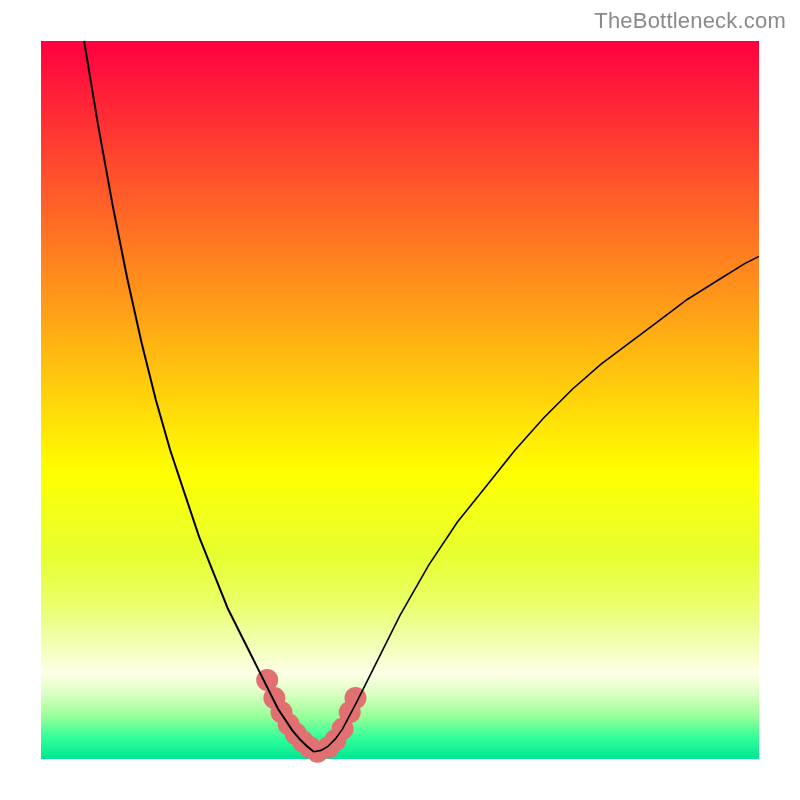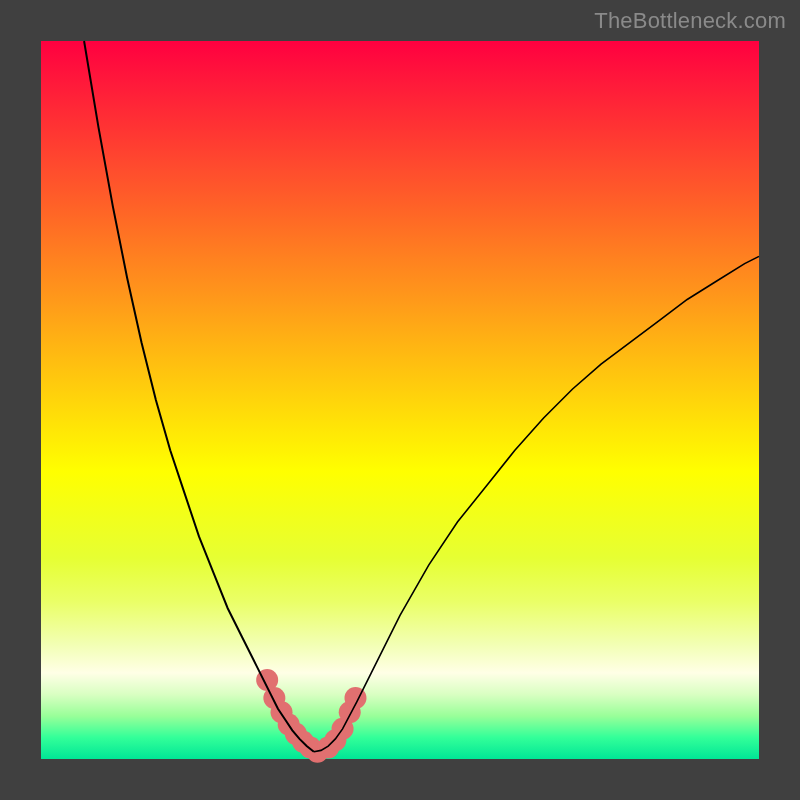--- a/index.html
+++ b/index.html
@@ -7,21 +7,21 @@
     padding: 0;
     width: 800px;
     height: 800px;
     background: #000;
     overflow: hidden;
   }
   .frame {
     position: relative;
     width: 800px;
     height: 800px;
-    background: #404040;
+    background: #ffffff;
   }
   .plot-area {
     position: absolute;
     left: 41px;
     top: 41px;
     width: 718px;
     height: 718px;
     background: linear-gradient(to bottom,
       #ff0040 0%,
       #ff1a3a 6%,

